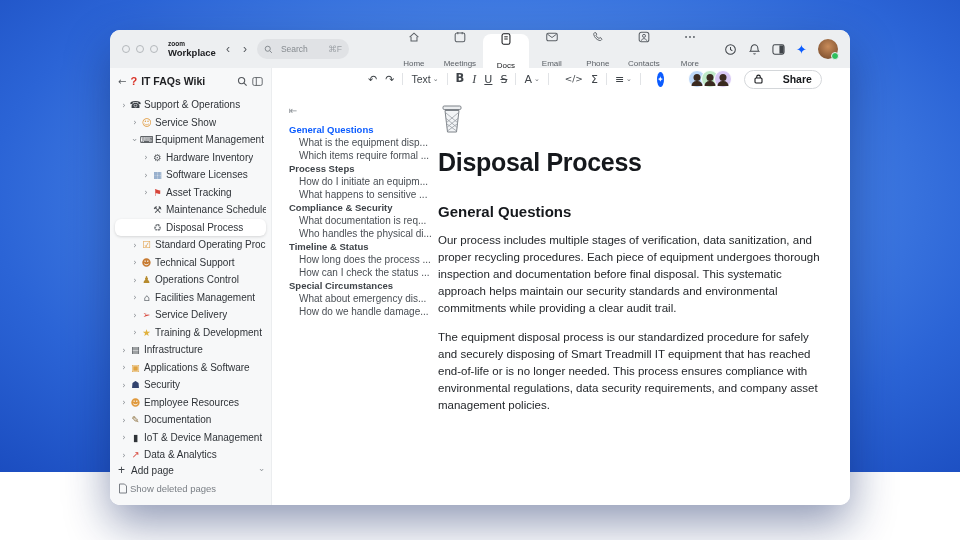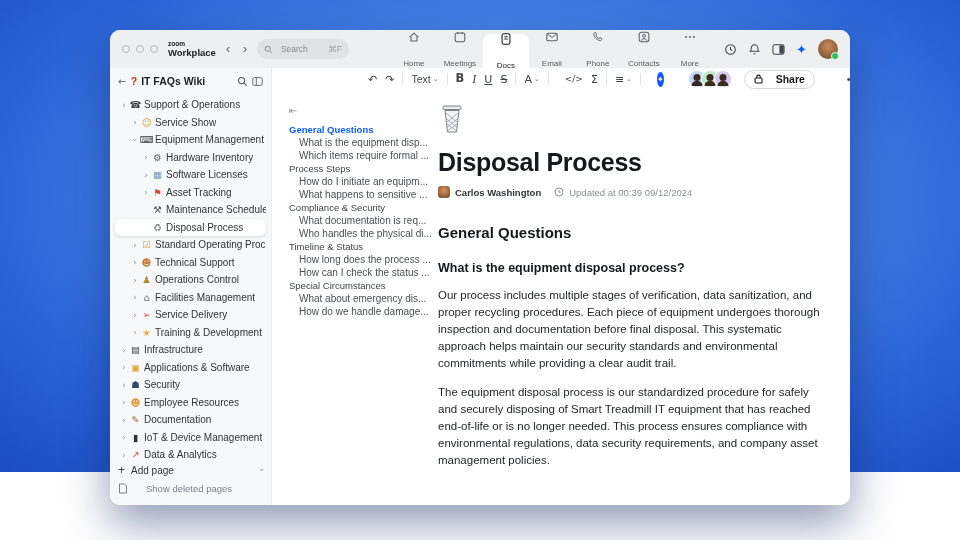--- a/index.html
+++ b/index.html
@@ -57,21 +57,21 @@
   .tr-chev { width:10px; flex:none; font-size:8.5px; color:#8a8f94; display:flex; justify-content:center;
     font-family:"DejaVu Sans",sans-serif; }
   .tr-chev.down { transform:rotate(90deg); }
   .tr-icon { width:13px; flex:none; font-size:9.5px; text-align:center; font-family:"DejaVu Sans",sans-serif; line-height:1; }
   .tr-label { font-size:10px; color:#2f3338; white-space:nowrap; overflow:hidden; margin-left:2px; }
   .sb-bottom { flex:none; padding:2px 8px 8px; }
   .sb-add { height:18px; display:flex; align-items:center; gap:6px; cursor:pointer; }
   .sb-add .plus { font-size:12px; color:#3f4449; line-height:1; }
   .sb-add .lbl { font-size:10px; color:#2f3338; flex:1; }
   .sb-add .chev { font-size:8.5px; color:#8a8f94; transform:rotate(90deg); font-family:"DejaVu Sans",sans-serif; }
-  .sb-del { height:18px; display:flex; align-items:center; gap:18px; cursor:pointer; }
+  .sb-del { height:18px; display:flex; align-items:center; gap:2px; cursor:pointer; }
   .sb-del .d-icon { width:10px; height:11px; color:#7a7f85; display:flex; }
   .sb-del .lbl { font-size:9.5px; color:#7a7f85; }
 
   
   .content { flex:1; display:flex; flex-direction:column; min-width:0; }
   .doc-toolbar { height:22px; flex:none; display:flex; align-items:center; padding:0 12px 0 96px; gap:8px;
     color:#3f4449; }
   .ti { font-family:"DejaVu Sans",sans-serif; font-size:11px; line-height:1; cursor:pointer; color:#3f4449; }
   .ti.b { font-weight:700; font-size:11.5px; }
   .ti.i { font-style:italic; font-family:"Liberation Serif","DejaVu Serif",serif; font-size:12px; }
@@ -87,31 +87,31 @@
   .collapse-caret { width:9px; height:9px; display:flex; color:#55595e; cursor:pointer; }
   .tb-spacer { flex:1; }
   .avatars { display:flex; margin-right:4px; }
   .av { width:18px; height:18px; border-radius:50%; border:1.5px solid #fff; margin-left:-5px; position:relative; }
   .av:first-child { margin-left:0; }
   .av .head { position:absolute; left:50%; top:3px; transform:translateX(-50%); width:7px; height:7px;
     border-radius:50%; background:#3a2a20; }
   .av .bod { position:absolute; left:50%; bottom:1px; transform:translateX(-50%); width:11px; height:5px;
     border-radius:5px 5px 0 0; background:#3a2a20; }
   .share-btn { height:19px; border:1px solid #d4d7da; border-radius:10px; background:#fff;
-    display:flex; align-items:center; gap:13px; padding:0 9px; cursor:pointer; }
+    display:flex; align-items:center; gap:20px; padding:0 9px; cursor:pointer; }
   .share-btn .lock { width:9px; height:10px; display:flex; color:#17191c; }
   .share-btn .s-lbl { font-size:10.5px; font-weight:600; color:#17191c; }
   .more-dots { font-size:11px; color:#3f4449; letter-spacing:1px; cursor:pointer; }
 
   
   .doc-body { flex:1; display:flex; min-height:0; }
   .outline { width:160px; flex:none; padding:10px 0 0 17px; overflow:hidden; }
   .ol-collapse { font-family:"DejaVu Sans",sans-serif; font-size:10px; color:#8a8f94; cursor:pointer; display:inline-block; margin-bottom:7px; }
   .ol-head { height:13px; font-size:9.5px; color:#3f4449; display:flex; align-items:center; cursor:pointer;
-    white-space:nowrap; }
+    white-space:nowrap;font-weight:bold; }
   .ol-head.active { color:#0b5cff; font-weight:600; }
   .ol-item { height:13px; font-size:10px; color:#4a4f55; padding-left:10px; display:flex; align-items:center;
     cursor:pointer; white-space:nowrap; }
   .doc { flex:1; padding:14px 28px 0 6px; overflow:hidden; }
   .doc-inner { max-width:396px; }
   .trash-art { width:28px; height:30px; display:block; }
   .doc-title { font-size:25px; font-weight:700; color:#15181c; letter-spacing:-.3px; margin-top:14px; }
   .meta { display:flex; align-items:center; gap:5px; margin-top:9px; }
   .meta-av { width:12px; height:12px; border-radius:3px;
     background:radial-gradient(circle at 50% 35%, #d98f57 0%, #8a5a36 75%); }
@@ -508,33 +508,21 @@
           <div class="doc">
             <div class="doc-inner">
               <span class="trash-art">
                 <svg viewBox="0 0 28 30">
                   <rect x="5" y="2" width="18" height="3.5" rx="1.2" fill="#eceef0" stroke="#7d8288" stroke-width="1"></rect>
                   <path d="M7 6.5 L9.5 28 H18.5 L21 6.5 Z" fill="#f2f4f6" stroke="#7d8288" stroke-width="1"></path>
                   <path d="M8 9 L20 19 M7.6 14 L19.2 23.5 M8.3 19.5 L18.6 27 M20 9 L8 19 M20.4 14 L8.8 23.5 M19.7 19.5 L9.4 27" stroke="#9aa0a6" stroke-width=".8" fill="none"></path>
                 </svg>
               </span>
               <div class="doc-title">Disposal Process</div>
-              <div class="meta">
-                <span class="meta-av"></span>
-                <span class="meta-author">Carlos Washington</span>
-                <span class="meta-clock">
-                    <svg viewBox="0 0 10 10">
-                      <circle cx="5" cy="5" r="4" fill="none" stroke="currentColor" stroke-width="1"></circle>
-                      <path d="M5 2.8V5l1.5 1" fill="none" stroke="currentColor" stroke-width="1"></path>
-                    </svg>
-                  </span>
-                <span class="meta-updated">Updated at 00:39 09/12/2024</span>
-              </div>
               <div class="h1">General Questions</div>
-              <div class="q">What is the equipment disposal process?</div>
               <div class="p">Our process includes multiple stages of verification, data sanitization, and proper recycling procedures. Each piece of equipment undergoes thorough inspection and documentation before final disposal. This systematic approach helps maintain our security standards and environmental commitments while providing a clear audit trail.</div>
               <div class="p">The equipment disposal process is our standardized procedure for safely and securely disposing of Smart Treadmill IT equipment that has reached end-of-life or is no longer needed. This process ensures compliance with environmental regulations, data security requirements, and company asset management policies.</div>
 
             </div>
           </div>
         </div>
 
       </div>
     </div>
   </div>

